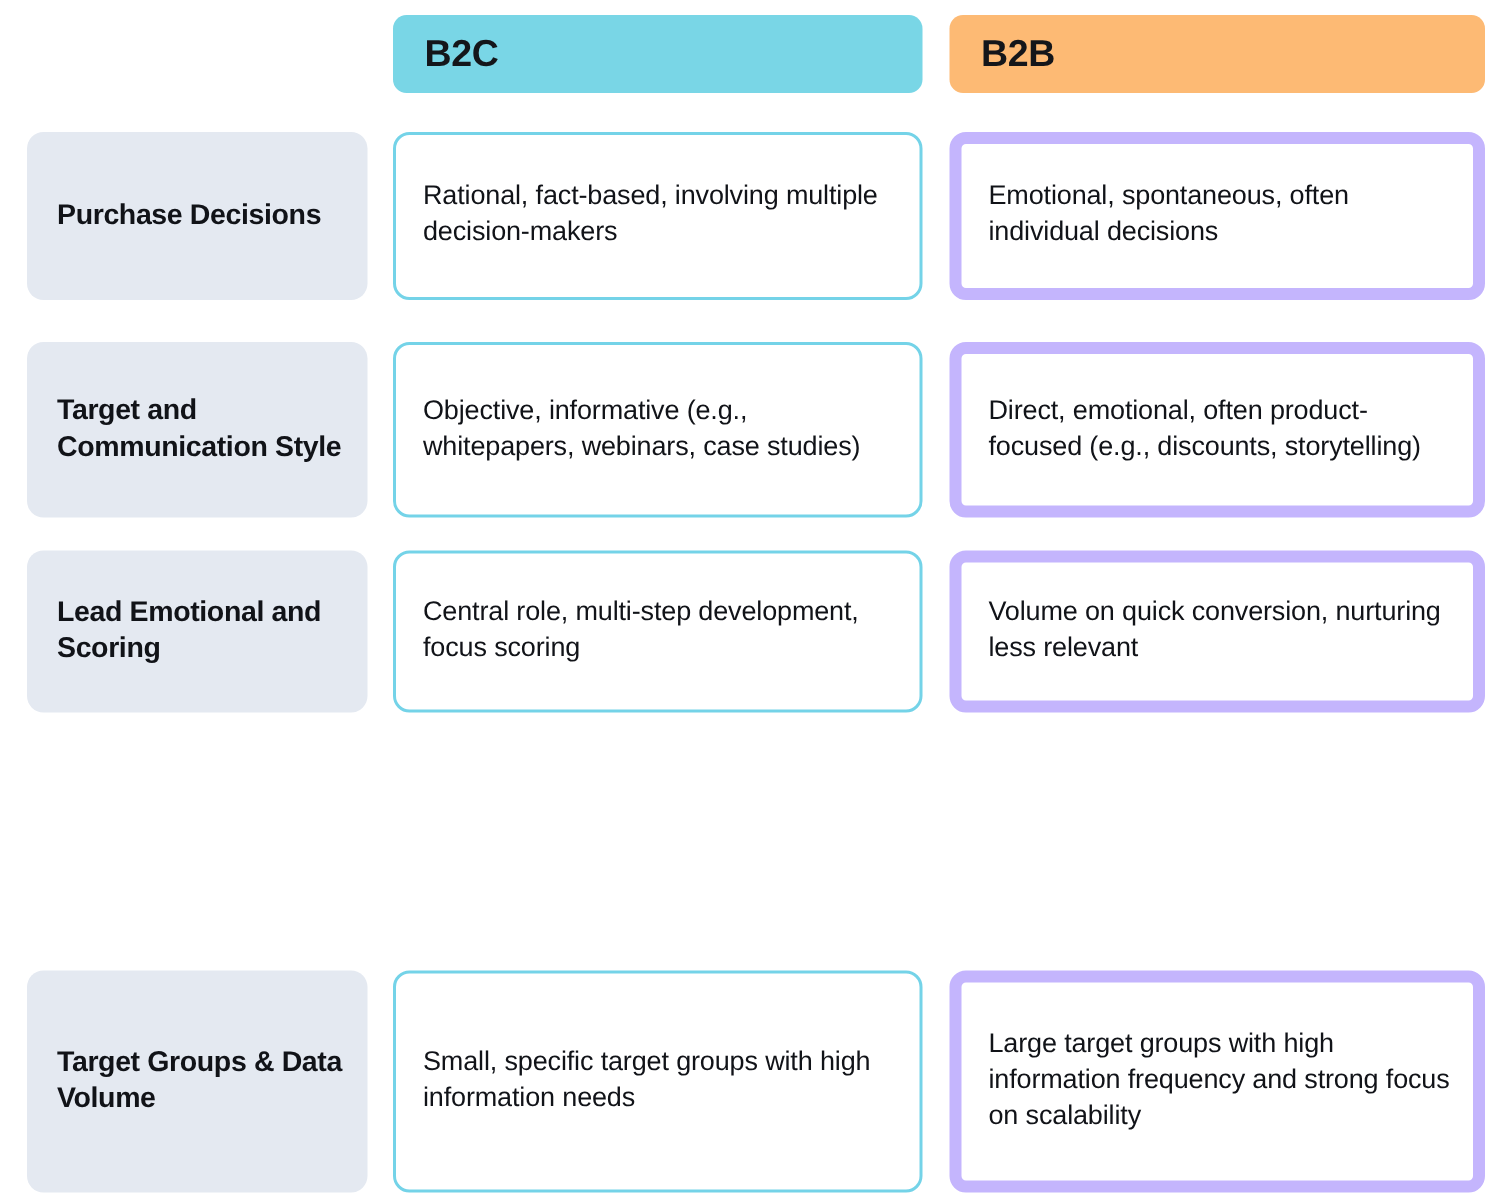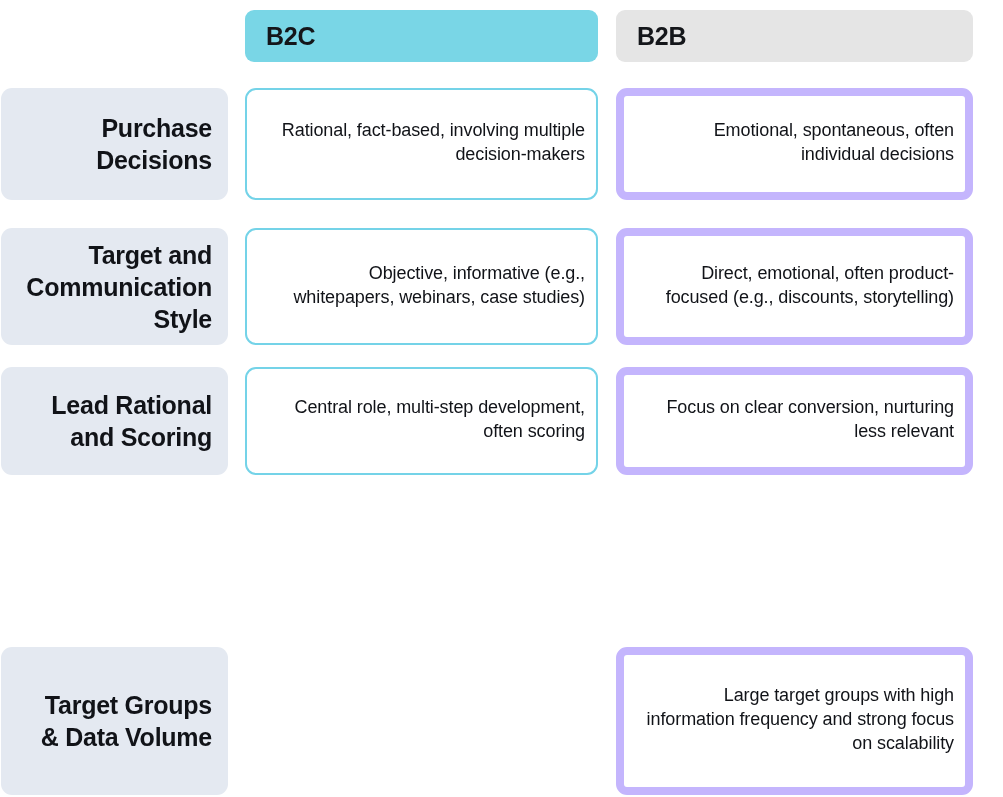--- a/index.html
+++ b/index.html
@@ -18,27 +18,26 @@
   #comparison-table {
     position: relative;
     width: 1003px;
     height: 797px;
     box-sizing: border-box;
   }
 
   
   .table-grid {
     position: absolute;
-    left: 1px;
+    left: 18px;
     top: 10px;
     width: 967px;
     display: grid;
     grid-template-columns: 227px 17px 353px 18px 357px;
     grid-template-rows: 52px 26px 112px 28px 117px 22px 108px 32px 103px 37px 148px;
-    text-align: right;
   }
 
   
   .header-cell {
     border-radius: 9px;
     display: flex;
     align-items: center;
     padding-left: 21px;
     box-sizing: border-box;
     font-weight: bold;
@@ -47,38 +46,38 @@
     letter-spacing: -0.2px;
   }
   .header-b2c {
     grid-column: 3;
     grid-row: 1;
     background: #79d6e6;
   }
   .header-b2b {
     grid-column: 5;
     grid-row: 1;
-    background: #e5e5e5;
+    background: #fdba74;
   }
   .header-corner {
     grid-column: 1;
     grid-row: 1;
   }
 
   
   .row-label {
     grid-column: 1;
     background: #e4e9f1;
     border-radius: 11px;
     display: flex;
     align-items: center;
     padding: 0 16px 0 20px;
     box-sizing: border-box;
     font-weight: bold;
-    font-size: 25px;
+    font-size: 19px;
     line-height: 1.28;
     color: #111318;
     letter-spacing: -0.25px;
   }
 
   
   .content-cell {
     background: #ffffff;
     border-radius: 11px;
     box-sizing: border-box;
@@ -138,31 +137,34 @@
       <span class="cell-text">Target and Communication Style</span>
     </div>
     <div class="content-cell cell-b2b r2">
       <span class="cell-text">Direct, emotional, often product-focused (e.g., discounts, storytelling)</span>
     </div>
     <div class="content-cell cell-b2c r2">
       <span class="cell-text">Objective, informative (e.g., whitepapers, webinars, case studies)</span>
     </div>
 
     <div class="row-label r3">
-      <span class="cell-text">Lead Rational and Scoring</span>
+      <span class="cell-text">Lead Emotional and Scoring</span>
     </div>
     <div class="content-cell cell-b2c r3">
-      <span class="cell-text">Central role, multi-step development, often scoring</span>
+      <span class="cell-text">Central role, multi-step development, focus scoring</span>
     </div>
     <div class="content-cell cell-b2b r3">
-      <span class="cell-text">Focus on clear conversion, nurturing less relevant</span>
+      <span class="cell-text">Volume on quick conversion, nurturing less relevant</span>
     </div>
 
 
     <div class="row-label r5">
       <span class="cell-text">Target Groups &amp; Data Volume</span>
+    </div>
+    <div class="content-cell cell-b2c r5">
+      <span class="cell-text">Small, specific target groups with high information needs</span>
     </div>
     <div class="content-cell cell-b2b r5">
       <span class="cell-text">Large target groups with high information frequency and strong focus on scalability</span>
     </div>
 
   </div>
 </div>
 
 </body></html>

